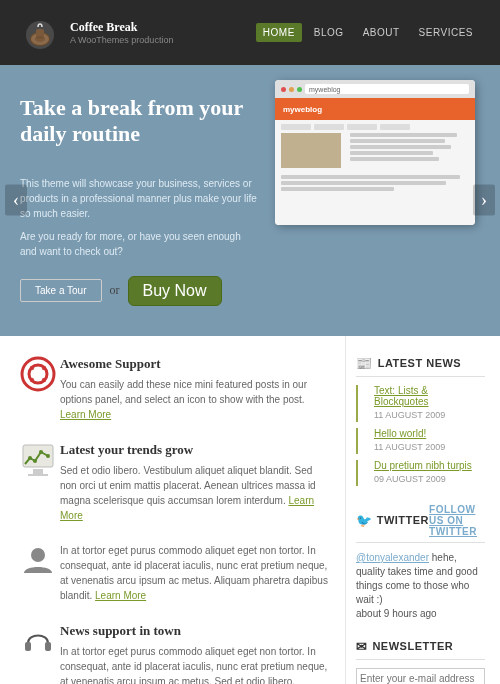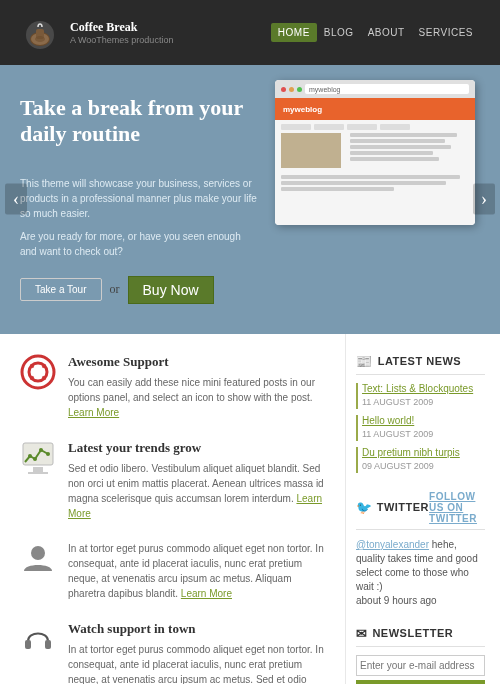--- a/index.html
+++ b/index.html
@@ -4,32 +4,32 @@
   <style>
     * { margin: 0; padding: 0; box-sizing: border-box; }
     body { font-family: Georgia, 'Times New Roman', serif; font-size: 12px; color: #444; background: #fff; width: 500px; }
 
     
     .header { background: #2a2a2a; height: 65px; display: flex; align-items: center; justify-content: space-between; padding: 0 20px; }
     .logo-area { display: flex; align-items: center; gap: 10px; }
     .logo-icon { width: 40px; height: 40px; }
     .logo-text h1 { color: #fff; font-size: 12px; font-weight: bold; font-family: Georgia, serif; }
     .logo-text p { color: #888; font-size: 9px; font-family: Arial, sans-serif; }
-    nav { display: flex; align-items: center; }
+    nav { display: flex; gap: 5px; align-items: center; }
     nav a { color: #ccc; font-size: 10px; text-decoration: none; padding: 4px 7px; font-family: Arial, sans-serif; text-transform: uppercase; letter-spacing: 0.5px; }
     nav a.active { background: #5a7a2a; color: #fff; border-radius: 2px; }
 
     
     .hero { background: #7a9ab0; padding: 30px 20px; position: relative; min-height: 180px; overflow: hidden; }
     .hero-text { width: 240px; }
     .hero-text h2 { color: #fff; font-size: 22px; line-height: 1.2; margin-bottom: 28px; font-family: Georgia, serif; }
     .hero-text p { color: #ddeaf2; font-size: 10px; line-height: 1.5; margin-bottom: 8px; font-family: Arial, sans-serif; }
     .hero-buttons { display: flex; align-items: center; gap: 8px; margin-top: 17px; }
     .btn-tour { background: transparent; border: 1px solid #ccc; color: #fff; padding: 5px 14px; font-size: 10px; cursor: pointer; border-radius: 2px; font-family: Arial, sans-serif; }
-    .btn-buy { background: #5a7a2a; border: 1px solid #4a6a1a; color: #fff; padding: 5px 14px; font-size: 14px; cursor: pointer; border-radius: 0; font-family: Arial, sans-serif; }
+    .btn-buy { background: #5a7a2a; border: 1px solid #4a6a1a; color: #fff; padding: 5px 14px; font-size: 16px; cursor: pointer; border-radius: 6px; font-family: Arial, sans-serif; }
     .hero-screenshot { position: absolute; right: 15px; top: 15px; width: 210px; height: 155px; }
     .browser-mock { background: #fff; border-radius: 4px; overflow: hidden; box-shadow: 2px 2px 8px rgba(0,0,0,0.3); width: 200px; height: 145px; }
     .browser-bar { background: #e0e0e0; height: 18px; display: flex; align-items: center; padding: 0 6px; gap: 3px; }
     .browser-dot { width: 5px; height: 5px; border-radius: 50%; }
     .browser-url { flex: 1; background: #fff; border-radius: 2px; height: 10px; display: flex; align-items: center; padding: 0 4px; }
     .browser-url-text { font-size: 7px; color: #666; font-family: Arial; }
     .browser-content { background: #f5f5f5; height: calc(100% - 18px); position: relative; overflow: hidden; }
     .blog-header-mock { background: #e8632c; height: 22px; display: flex; align-items: center; padding: 0 8px; }
     .blog-header-mock span { color: #fff; font-size: 8px; font-family: Arial; font-weight: bold; }
     .blog-content-mock { padding: 4px 6px; }
@@ -40,31 +40,31 @@
     .hero-arrow { position: absolute; top: 50%; transform: translateY(-50%); color: #fff; font-size: 18px; cursor: pointer; background: rgba(0,0,0,0.2); padding: 5px 8px; border-radius: 2px; }
     .hero-arrow.left { left: 5px; }
     .hero-arrow.right { right: 5px; }
 
     
     .main { display: flex; gap: 0; }
     .content-left { flex: 1; padding: 20px 15px 20px 20px; }
     .content-right { width: 155px; padding: 20px 15px 20px 10px; border-left: 1px solid #e8e8e8; }
 
     
-    .feature { display: flex; gap: 12px; margin-bottom: 20px; }
+    .feature { display: flex; gap: 4px; margin-bottom: 20px; }
     .feature-icon { width: 36px; height: 36px; flex-shrink: 0; }
     .feature-icon svg { width: 36px; height: 36px; }
     .feature-body h3 { font-size: 13px; color: #333; margin-bottom: 5px; font-family: Georgia, serif; }
     .feature-body p { font-size: 10px; color: #666; line-height: 1.5; font-family: Arial, sans-serif; }
     .feature-body a { color: #7a9a2a; font-size: 10px; font-family: Arial, sans-serif; }
 
     
     .sidebar-section { margin-bottom: 18px; }
     .sidebar-title { font-size: 11px; font-family: Arial, sans-serif; font-weight: bold; color: #333; text-transform: uppercase; letter-spacing: 0.5px; padding-bottom: 5px; border-bottom: 1px solid #e0e0e0; margin-bottom: 8px; display: flex; align-items: center; gap: 5px; }
-    .news-item { margin-bottom: 6px; padding-left: 4px; border-left: 2px solid #9aaa4a; }
+    .news-item { margin-bottom: 6px; padding-left: 16px; border-left: 2px solid #9aaa4a; }
     .news-item a { font-size: 10px; color: #7a9a2a; font-family: Arial, sans-serif; display: block; }
     .news-date { font-size: 9px; color: #999; font-family: Arial, sans-serif; }
     .twitter-section p { font-size: 10px; color: #555; line-height: 1.4; font-family: Arial, sans-serif; }
     .twitter-section a { color: #7aabcc; font-size: 10px; }
     .twitter-time { font-size: 9px; color: #999; font-family: Arial, sans-serif; }
     .newsletter-input { width: 100%; padding: 4px 3px; font-size: 10px; border: 1px solid #ccc; font-family: Arial, sans-serif; color: #aaa; }
     .newsletter-btn { width: 100%; background: #7a9a2a; color: #fff; border: none; padding: 12px; font-size: 10px; font-family: Arial, sans-serif; font-weight: bold; cursor: pointer; margin-top: 4px; text-transform: uppercase; letter-spacing: 0.5px; }
     .sidebar-title-row { display: flex; justify-content: space-between; align-items: center; width: 100%; }
     .follow-link { font-size: 9px; color: #7aabcc; font-family: Arial, sans-serif; }
   </style>
@@ -203,21 +203,21 @@
 
     <div class="feature">
       <div class="feature-icon">
         <svg viewBox="0 0 36 36">
           <path d="M8 20 C8 10 28 10 28 20" fill="none" stroke="#555" stroke-width="2"></path>
           <rect x="5" y="19" width="6" height="9" rx="2" fill="#777"></rect>
           <rect x="25" y="19" width="6" height="9" rx="2" fill="#777"></rect>
         </svg>
       </div>
       <div class="feature-body">
-        <h3>Watch support in town</h3>
+        <h3>News support in town</h3>
         <p><span>In at tortor eget purus commodo aliquet eget non tortor. In consequat, ante id placerat iaculis, nunc erat pretium neque, at venenatis arcu ipsum ac metus. Sed et odio libero.</span> </p>
       </div>
     </div>
 
   </div>
 
   <div class="content-right">
 
     <div class="sidebar-section">
       <div class="sidebar-title">
@@ -243,21 +243,21 @@
         <div class="sidebar-title-row">
           <span style="display:flex;align-items:center;gap:4px;">
             <span style="color:#7aabcc;font-size:13px;">🐦</span>
             <span>Twitter</span>
           </span>
           <a href="#" class="follow-link">Follow us on Twitter</a>
         </div>
       </div>
       <p>
         <a href="#">@tonyalexander</a>
-        <span>hehe, quality takes time and good select come to those who wait :)</span>
+        <span>hehe, quality takes time and good things come to those who wait :)</span>
       </p>
       <p class="twitter-time">about 9 hours ago</p>
     </div>
 
     <div class="sidebar-section">
       <div class="sidebar-title">
         <span style="font-size:13px;">✉</span>
         <span>Newsletter</span>
       </div>
       <input class="newsletter-input" type="email" placeholder="Enter your e-mail address" style="">

